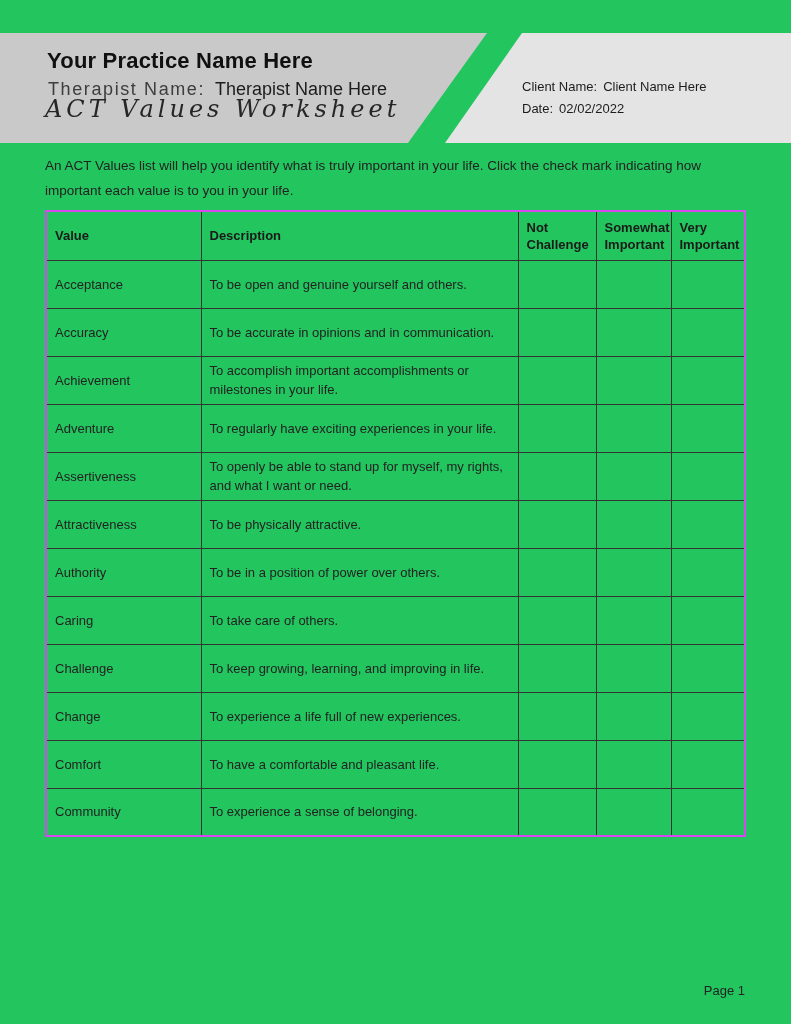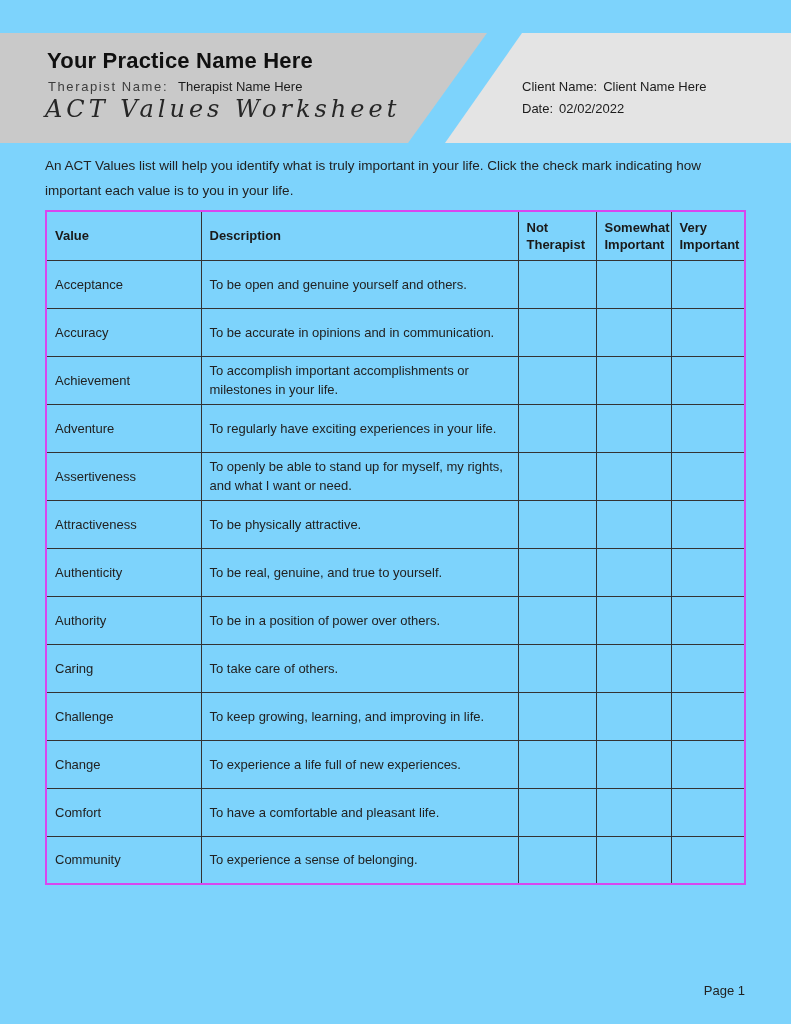--- a/index.html
+++ b/index.html
@@ -3,21 +3,21 @@
 <meta charset="utf-8">
 <style>
   * { margin: 0; padding: 0; box-sizing: border-box; }
   html, body { background: #ffffff; }
   body { font-family: "Liberation Sans", sans-serif; color: #1c1c1c; }
 
   .page {
     position: relative;
     width: 791px;
     height: 1024px;
-    background: #7dd3fc;
+    background: #22c55e;
     overflow: hidden;
     margin: 0 auto;
   }
 
   
   .banner {
     position: absolute;
     top: 33px;
     left: 0;
     width: 100%;
@@ -41,21 +41,21 @@
     top: 15px;
     font-size: 22px;
     font-weight: bold;
     letter-spacing: 0.2px;
     color: #101010;
   }
   .therapist-line {
     position: absolute;
     left: 48px;
     top: 46px;
-    font-size: 13px;
+    font-size: 18px;
     color: #1c1c1c;
     white-space: nowrap;
   }
   .therapist-label {
     letter-spacing: 1.6px;
     color: #3d3d3d;
     margin-right: 10px;
   }
   .worksheet-title {
     position: absolute;
@@ -167,21 +167,21 @@
       <col style="width:155px">
       <col style="width:317px">
       <col style="width:78px">
       <col style="width:75px">
       <col style="width:74px">
     </colgroup>
     <thead>
       <tr>
         <th>Value</th>
         <th>Description</th>
-        <th>Not Therapist</th>
+        <th>Not Challenge</th>
         <th>Somewhat Important</th>
         <th>Very Important</th>
       </tr>
     </thead>
     <tbody>
         <tr>
           <td class="cell-value">Acceptance</td>
           <td class="cell-desc">To be open and genuine yourself and others.</td>
           <td class="check-cell"></td>
           <td class="check-cell"></td>
@@ -216,27 +216,20 @@
           <td class="check-cell"></td>
         </tr>
         <tr>
           <td class="cell-value">Attractiveness</td>
           <td class="cell-desc">To be physically attractive.</td>
           <td class="check-cell"></td>
           <td class="check-cell"></td>
           <td class="check-cell"></td>
         </tr>
         <tr>
-          <td class="cell-value">Authenticity</td>
-          <td class="cell-desc">To be real, genuine, and true to yourself.</td>
-          <td class="check-cell"></td>
-          <td class="check-cell"></td>
-          <td class="check-cell"></td>
-        </tr>
-        <tr>
           <td class="cell-value">Authority</td>
           <td class="cell-desc">To be in a position of power over others.</td>
           <td class="check-cell"></td>
           <td class="check-cell"></td>
           <td class="check-cell"></td>
         </tr>
         <tr>
           <td class="cell-value">Caring</td>
           <td class="cell-desc">To take care of others.</td>
           <td class="check-cell"></td>

